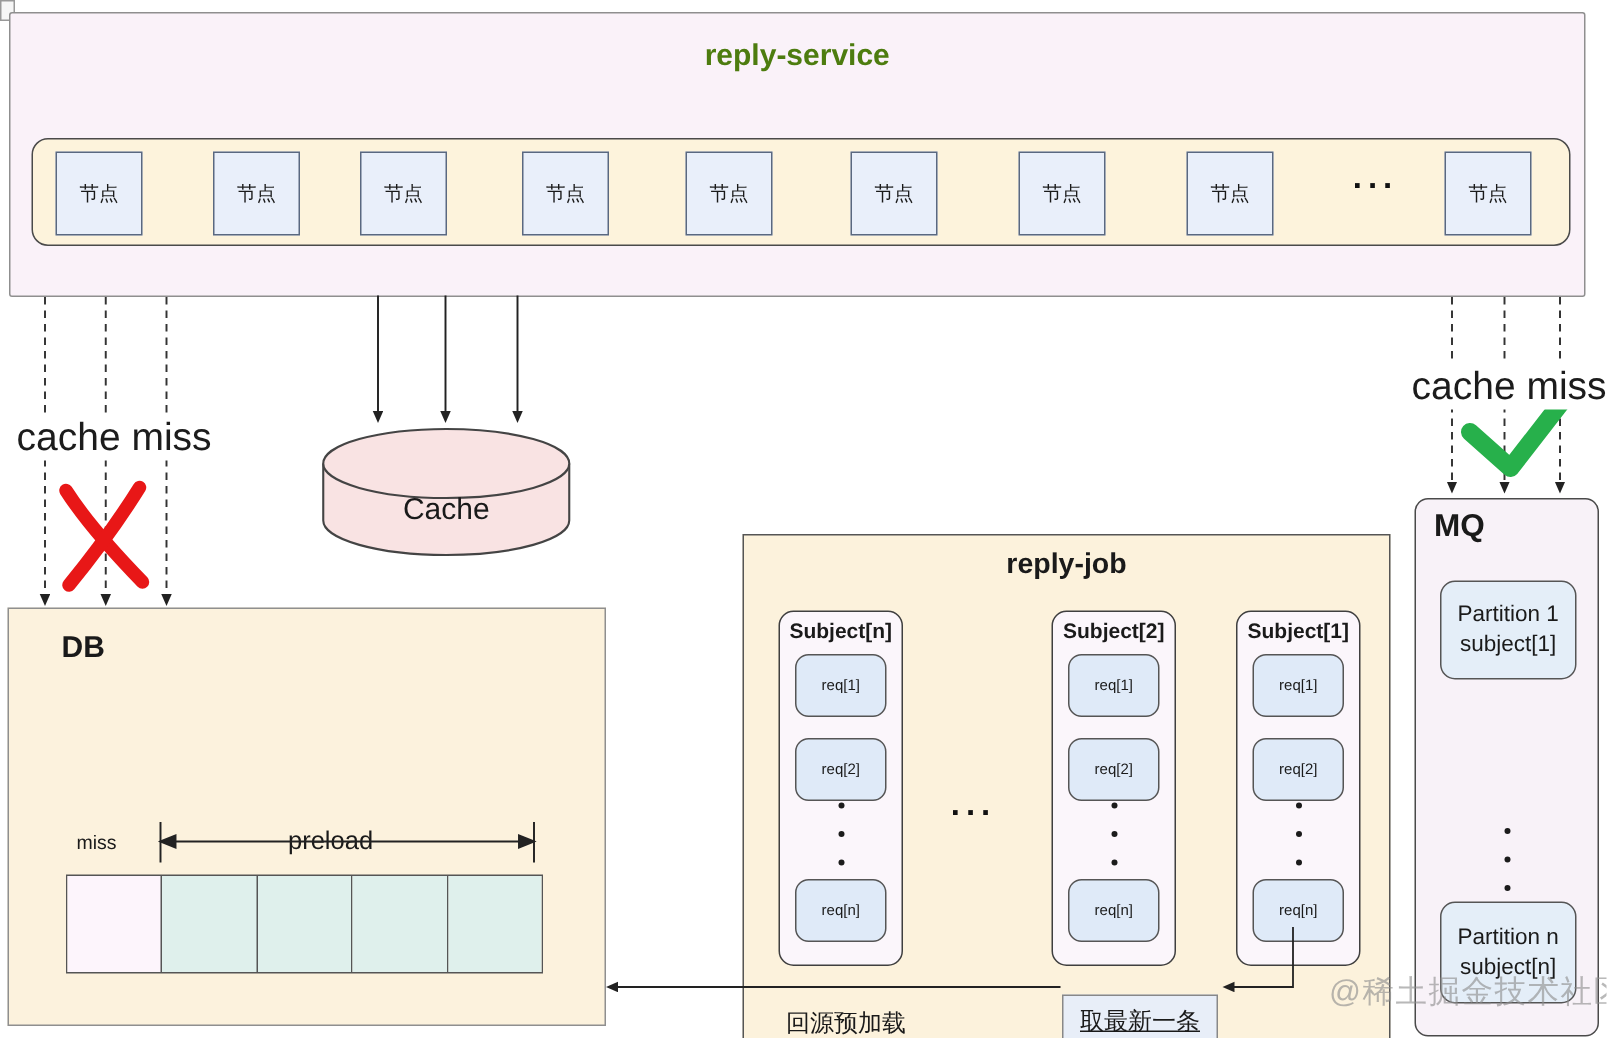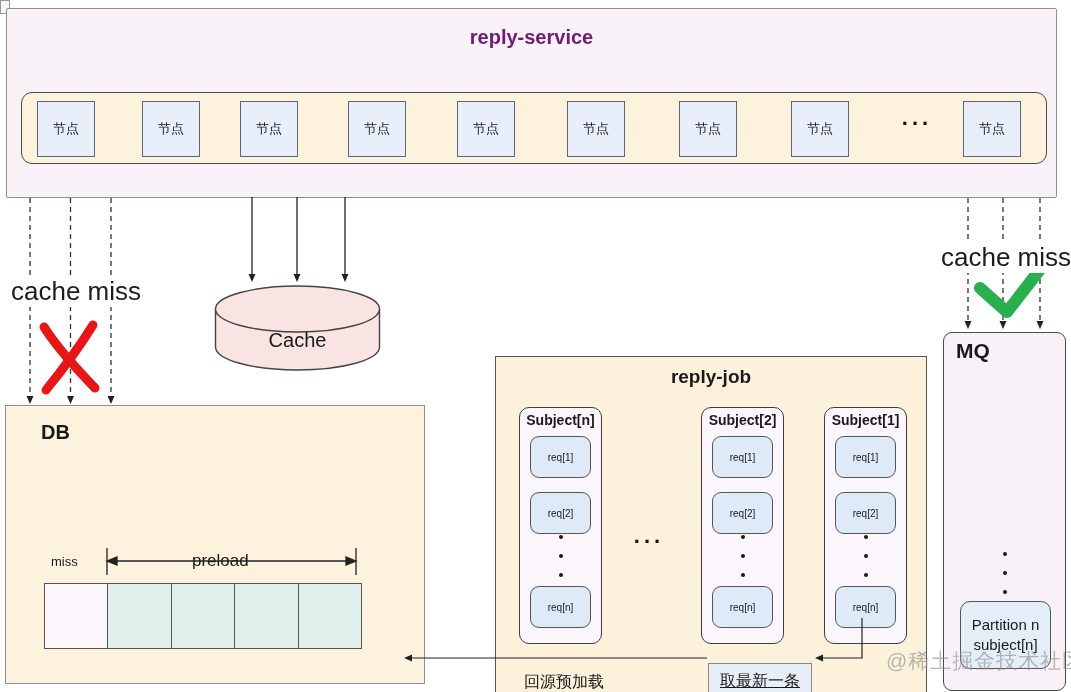--- a/index.html
+++ b/index.html
@@ -6,30 +6,30 @@
   body{
     width:1071px;height:692px;position:relative;background:#ffffff;
     font-family:"Liberation Sans","DejaVu Sans",sans-serif;color:#1a1a1a;
     overflow:hidden;
   }
   .abs{position:absolute;}
   .center{display:flex;align-items:center;justify-content:center;text-align:center;}
 
   
   .svc-box{left:6px;top:8px;width:1049px;height:188px;background:#faf2f9;border:1.5px solid #8f8f8f;border-radius:2px;z-index:1;}
-  .svc-title{left:0;top:17px;width:100%;text-align:center;font-size:20px;font-weight:bold;color:#701a75;}
+  .svc-title{left:0;top:17px;width:100%;text-align:center;font-size:20px;font-weight:bold;color:#4d7c0f;}
   .svc-inner{left:14px;top:83px;width:1024px;height:70px;background:#fdf3dc;border:1.5px solid #4a4a4a;border-radius:11px;}
   .node{top:8px;width:56px;height:54px;background:#e9effa;border:1.3px solid #5a6880;font-size:13px;}
   .hdots{font-size:22px;font-weight:bold;letter-spacing:4px;color:#111;}
 
   
   .miss-label{font-size:26px;color:#1c1c1c;background:#ffffff;padding:0 3px;z-index:4;white-space:nowrap;}
 
   
-  .db-box{left:5px;top:405px;width:397px;height:277px;background:#fcf2dd;border:1.5px solid #8f8f8f;z-index:1;padding-left:21px;}
+  .db-box{left:5px;top:405px;width:397px;height:277px;background:#fcf2dd;border:1.5px solid #8f8f8f;z-index:1;}
   .db-title{left:35px;top:15px;font-size:20px;font-weight:bold;}
   .db-miss-label{left:45px;top:148px;font-size:13px;}
   .db-preload-label{left:182px;top:145px;font-size:17px;background:#fcf2dd;padding:0 4px;z-index:4;}
   .db-cells{left:38px;top:177px;width:316px;height:64px;display:flex;border:1px solid #555;z-index:2;}
   .db-cell{flex:1;border-right:1px solid #555;background:#dff0ec;}
   .db-cell:last-child{border-right:none;}
   .db-cell.miss{background:#fdf5fc;}
 
   
   .cache-label{left:250px;top:329px;width:95px;font-size:20px;z-index:4;text-align:center;}
@@ -136,20 +136,24 @@
       </div>
     <div class="abs req center" style="top:178px">req[n]</div>
   </div>
 
   <div class="abs fetch-box center">取最新一条</div>
   <div class="abs backsource-label">回源预加载</div>
 </div>
 
 <div class="abs mq-box">
   <div class="abs mq-title">MQ</div>
+  <div class="abs partition center" style="top:54px;height:64px;">
+    <div><span>Partition 1</span><br>
+    <span>subject[1]</span></div>
+  </div>
   <div class="abs vdots" style="top:219px">
       <span></span>
       <span></span>
       <span></span>
     </div>
   <div class="abs partition center" style="top:268px;height:66px;">
     <div><span>Partition n</span><br>
     <span>subject[n]</span></div>
   </div>
 </div>

